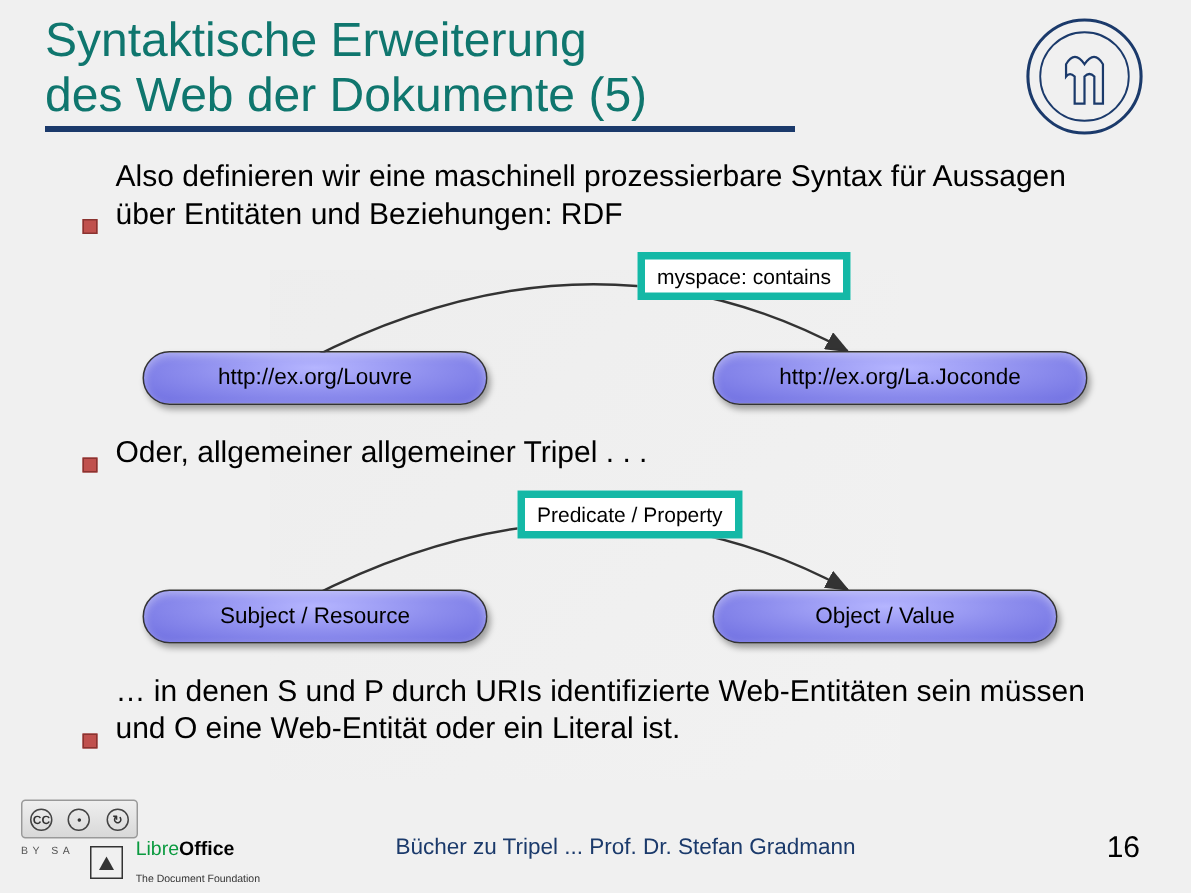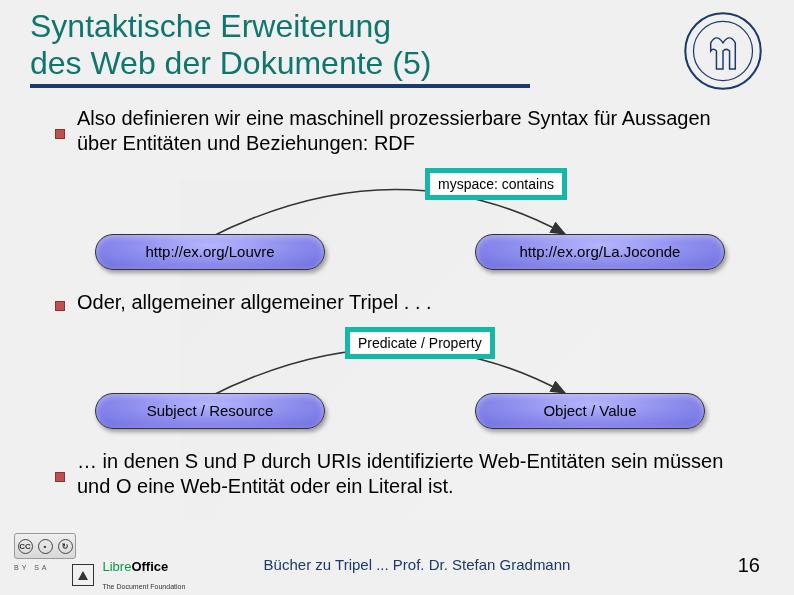--- a/index.html
+++ b/index.html
@@ -43,21 +43,21 @@
     right: 30px;
     top: 10px;
     width: 82px;
     height: 82px;
   }
   .content {
     padding: 14px 40px 0 55px;
   }
   .bullet-item {
     display: flex;
-    align-items: center;
+    align-items: flex-end;
     margin-bottom: 4px;
   }
   .bullet-marker {
     width: 10px;
     height: 10px;
     background: #c0504d;
     border: 1px solid #8a3330;
     margin-top: 7px;
     margin-right: 12px;
     flex-shrink: 0;
@@ -107,21 +107,21 @@
     left: 0;
     right: 0;
     height: 56px;
     display: flex;
     align-items: center;
   }
   .cc-badge {
     position: absolute;
     left: 14px;
     bottom: 32px;
-    width: 62px;
+    width: 78px;
     height: 26px;
     border: 1px solid #999;
     border-radius: 3px;
     background: linear-gradient(#efefef, #d8d8d8);
     display: flex;
     align-items: center;
     justify-content: space-around;
     font-size: 9px;
     color: #333;
   }
@@ -129,21 +129,21 @@
   .cc-txt {
     position: absolute;
     left: 14px;
     bottom: 20px;
     font-size: 7px;
     letter-spacing: 3px;
     color: #555;
   }
   .libre-logo {
     position: absolute;
-    left: 26px;
+    left: 14px;
     bottom: -2px;
     padding-left: 46px;
   }
   .libre-box {
     width: 22px; height: 22px;
     border: 1.5px solid #333;
     display: inline-flex;
     align-items: center;
     justify-content: center;
     vertical-align: middle;

